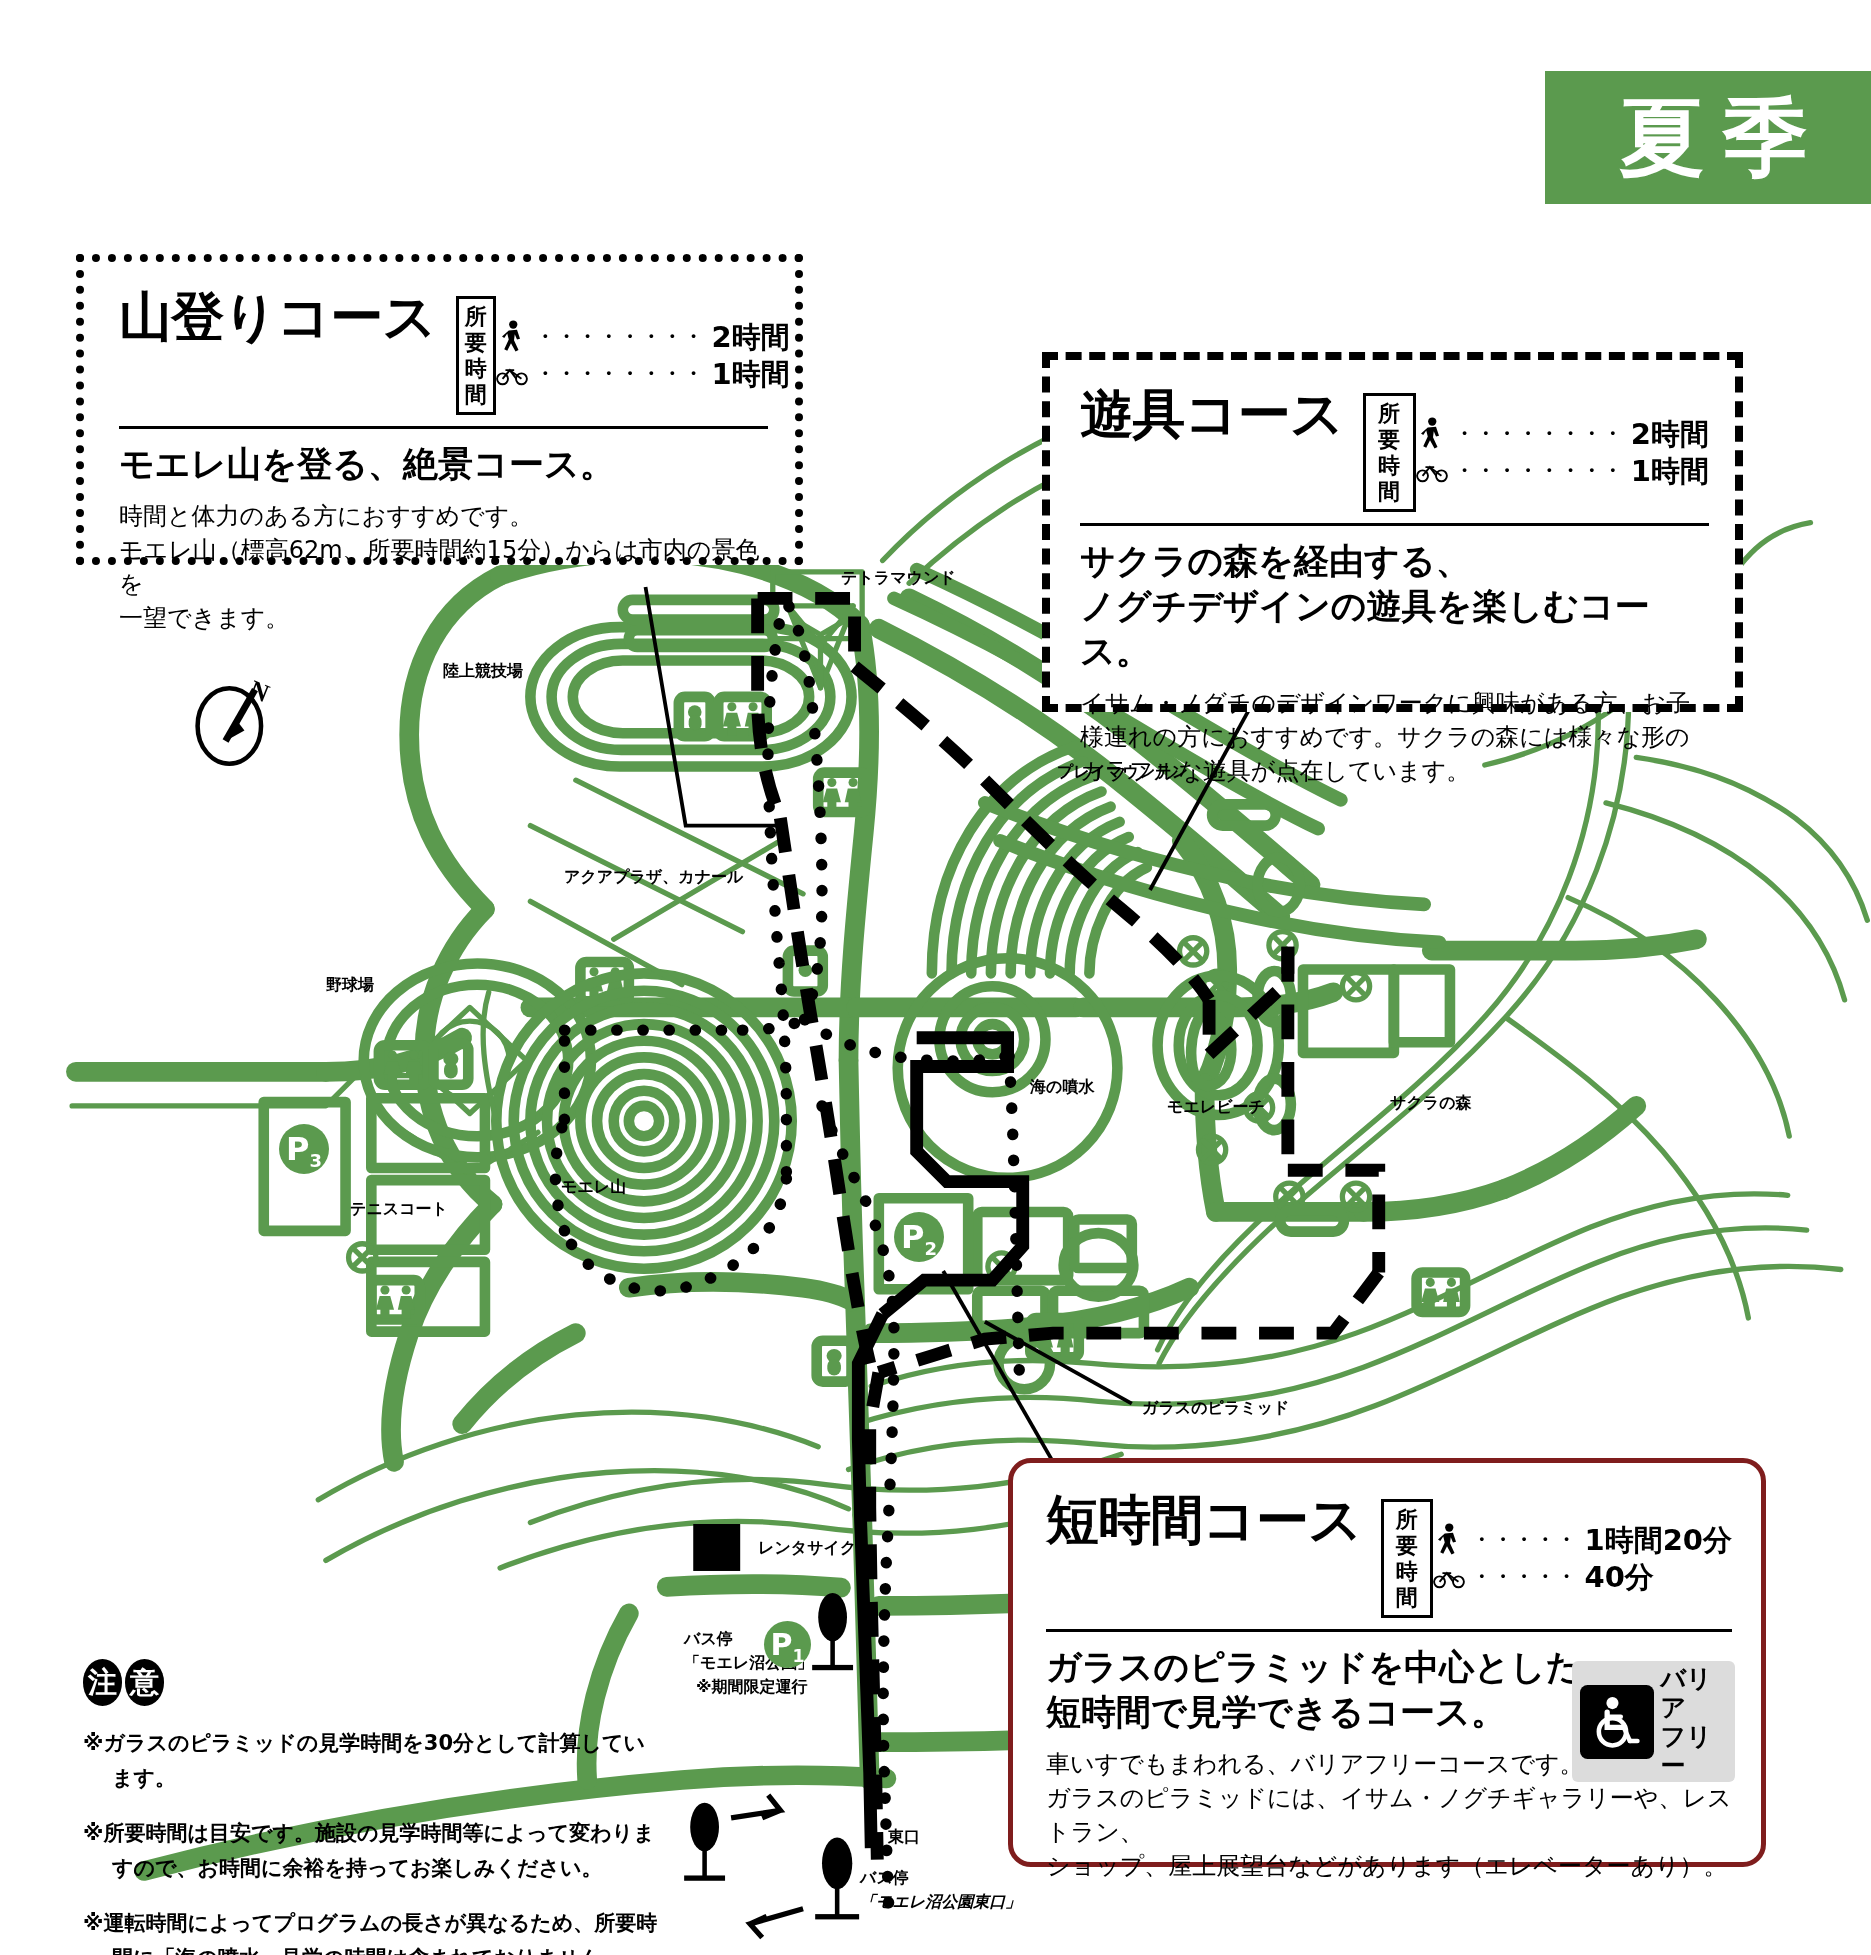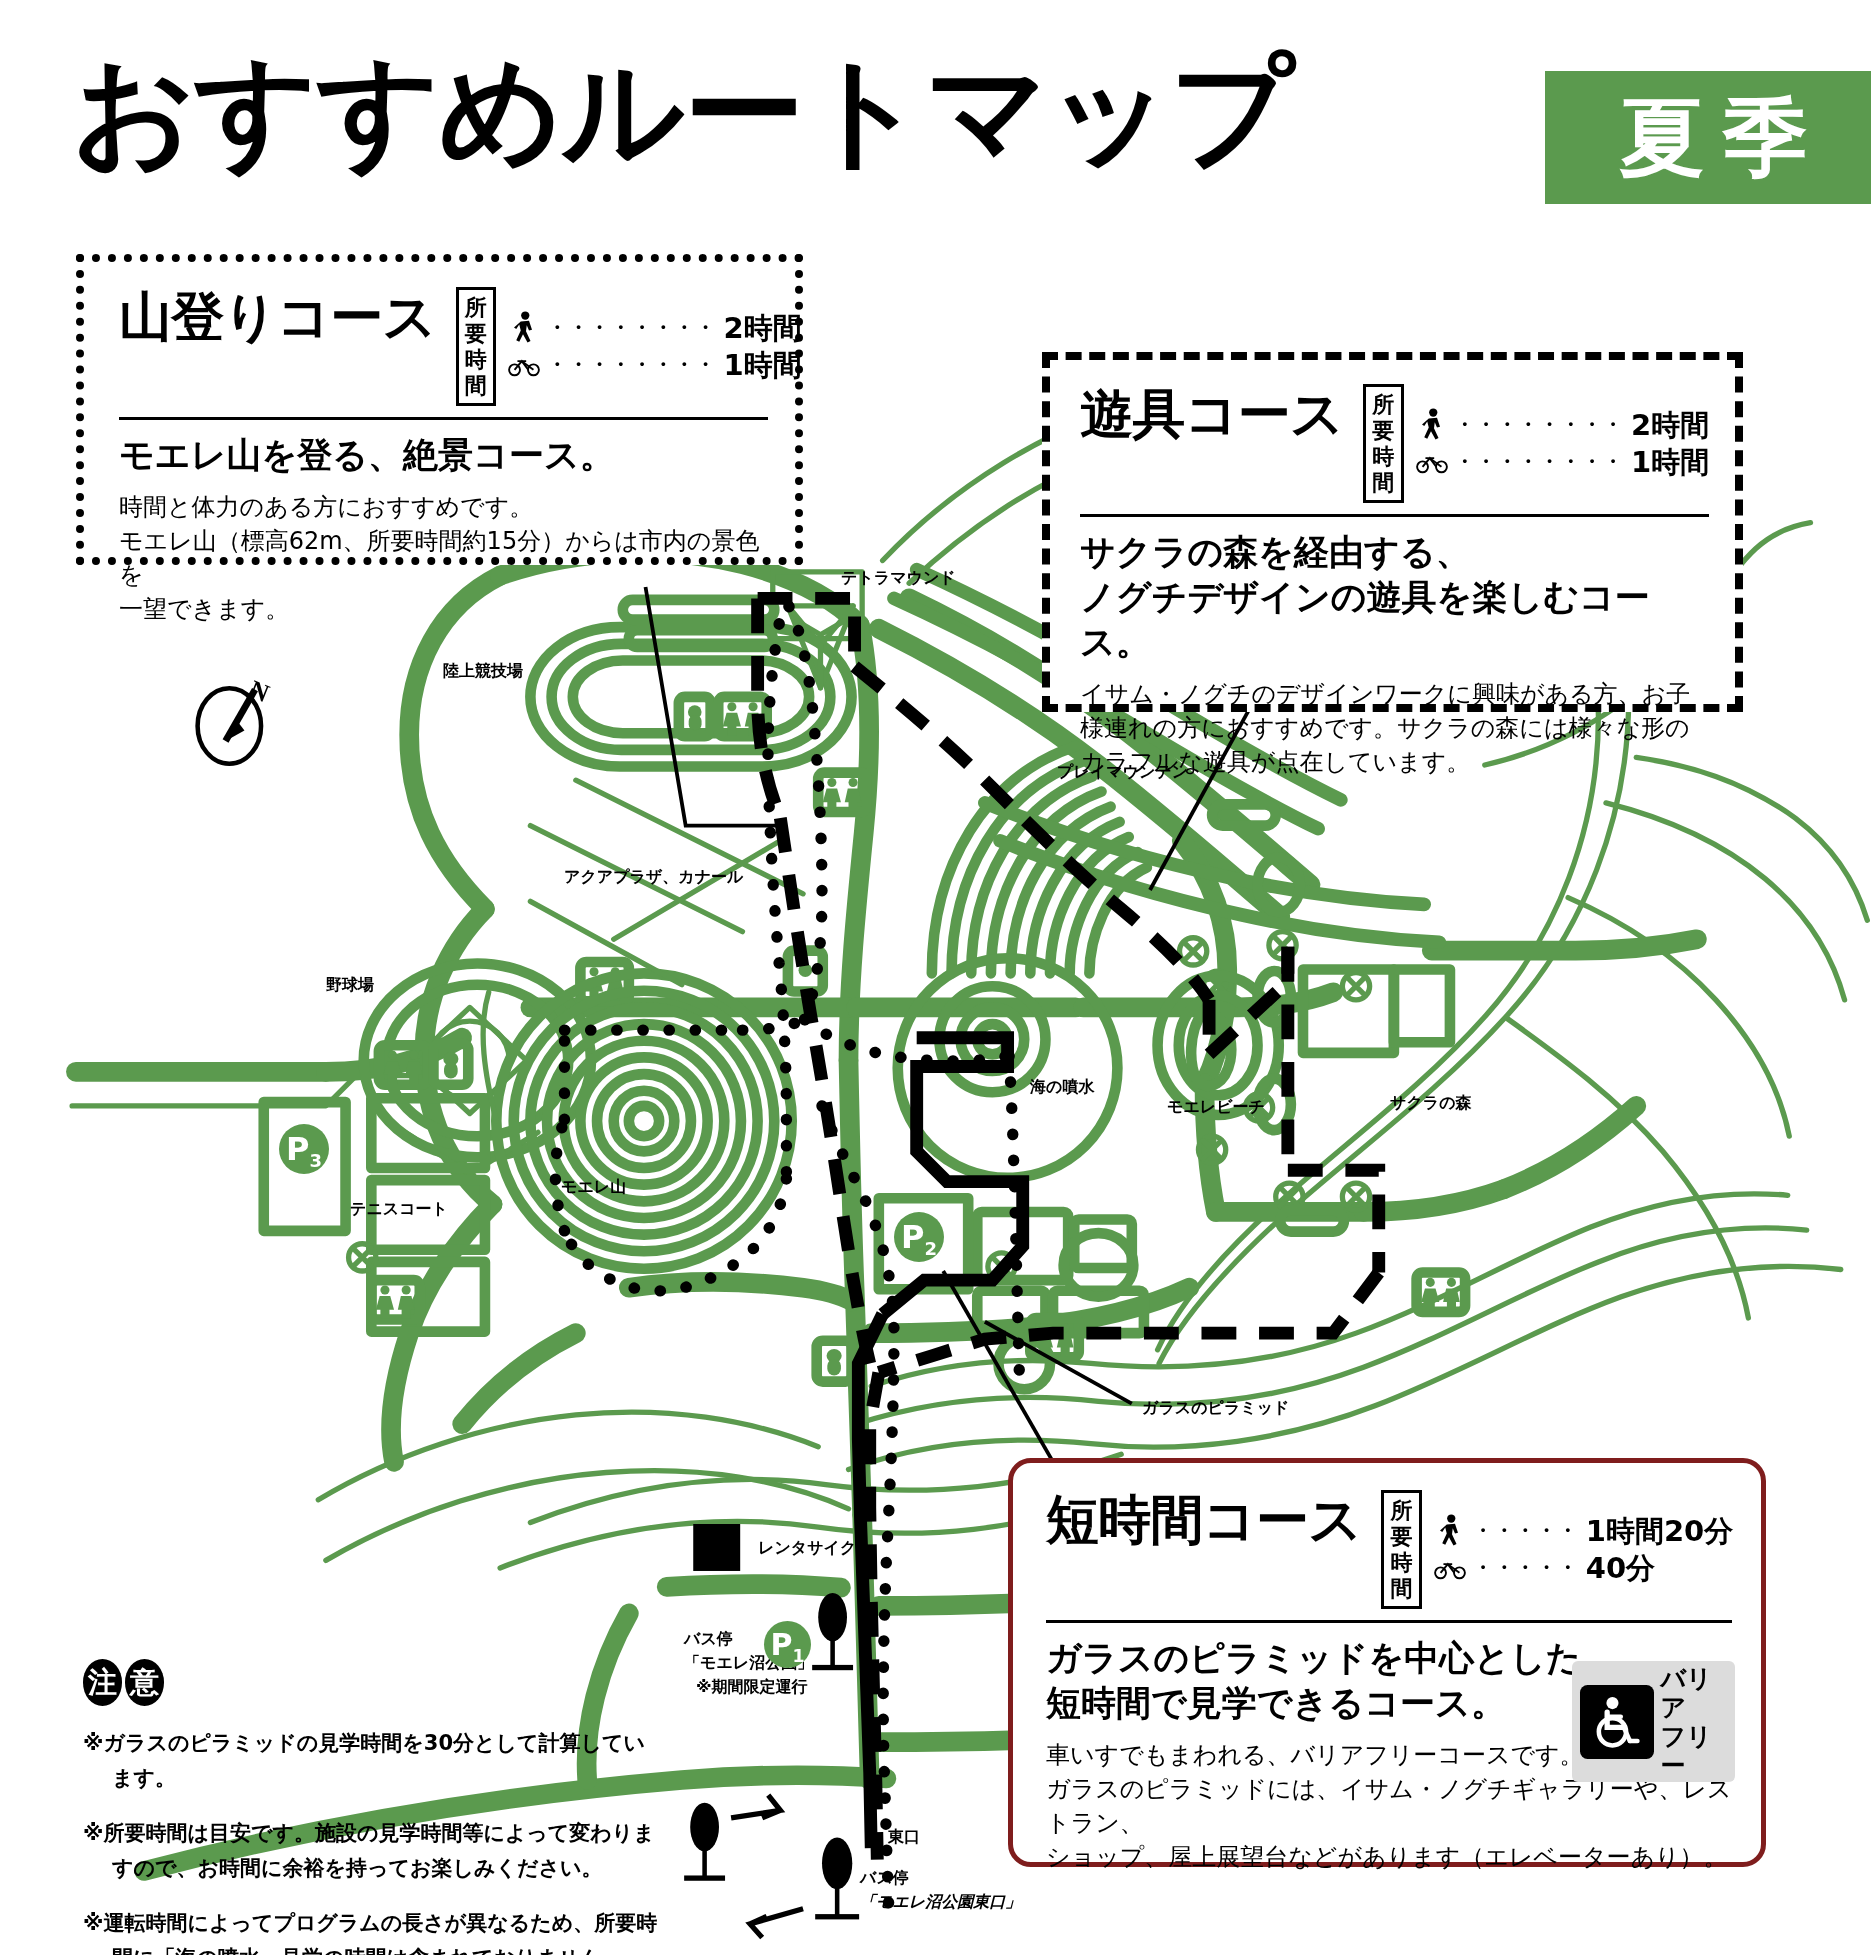--- a/index.html
+++ b/index.html
@@ -26,21 +26,21 @@
 
   
   .infobox{position:absolute;background:#fff;box-sizing:border-box;}
   .infobox .hdr{display:flex;align-items:flex-start;}
   .infobox .course-name{font-size:53px;font-weight:700;line-height:62px;white-space:nowrap;letter-spacing:-0.8px;}
   .infobox .lead{font-size:35px;font-weight:700;line-height:45px;margin-top:4.5px;}
   .infobox .body{font-size:24px;font-weight:500;line-height:34px;margin-top:12px;}
   .infobox hr{border:0;border-top:3px solid #000;margin:10.6px 0 13.6px 0;}
 
   
-  .dur{display:flex;align-items:center;gap:12px;margin-left:19.7px;margin-top:1px;}
+  .dur{display:flex;align-items:center;margin-left:19.7px;margin-top:10px;}
   .dur-box{border:3.8px solid #000;padding:4.5px 6px;font-size:22px;font-weight:700;line-height:26px;
     text-align:center;letter-spacing:0.8px;}
   .dur-rows{display:flex;flex-direction:column;gap:4.5px;}
   .dur-row{display:flex;align-items:center;gap:6.8px;white-space:nowrap;}
   .dur-row .ic{width:32px;height:33px;display:flex;align-items:center;justify-content:center;}
   .dur-row .dots{letter-spacing:1.5px;font-size:19.7px;font-weight:700;line-height:19.7px;color:#000;}
   .dur-row .val{font-size:29px;font-weight:700;line-height:30px;}
 
   
   #box-mountain{left:76px;top:254px;width:727px;height:311px;padding:24px 27px 0 35px;
@@ -65,21 +65,20 @@
     font-size:29px;font-weight:700;line-height:47px;text-align:center;border-radius:19.7px/23.5px;margin-right:3px;}
   .note{font-size:21px;font-weight:700;line-height:35px;margin-top:20px;
     padding-left:29px;text-indent:-29px;}
 </style>
 </head>
 <body>
 
 <div id="page">
 
   <div id="title-bar">
-    <div id="page-title">おすすめルートマップ</div>
     <div id="season-badge">
       <span>夏季</span>
     </div>
   </div>
 
   <div id="map-layer">
     <svg id="map-svg" width="1872" height="1955" viewBox="0 0 2471 2581">
       <defs>
         <style>
           .g   { stroke:#5b9a4e; fill:none; }

